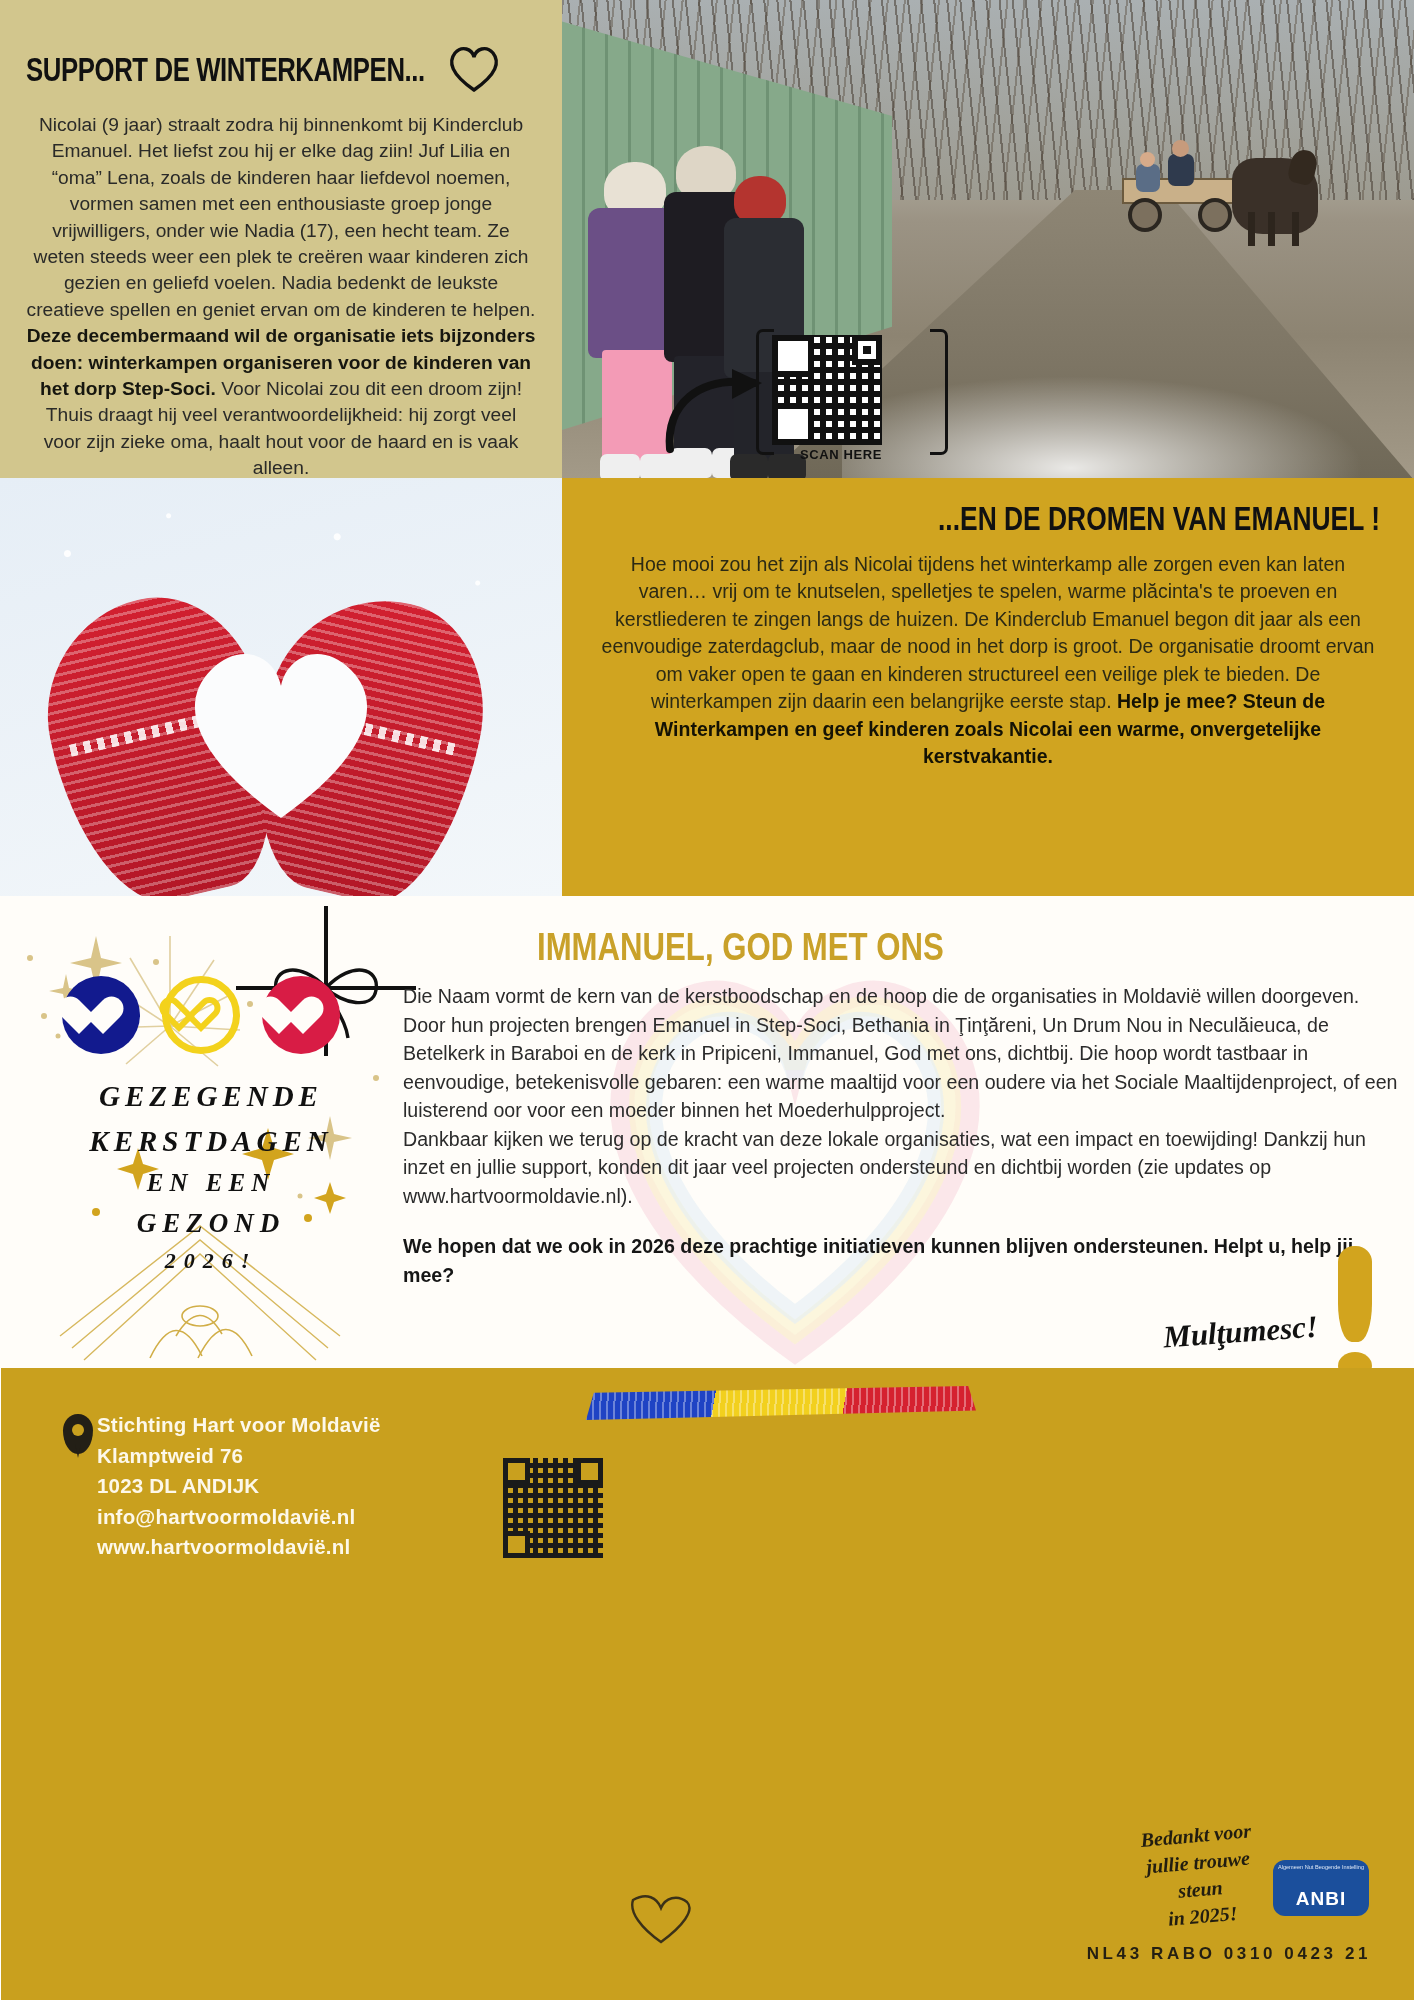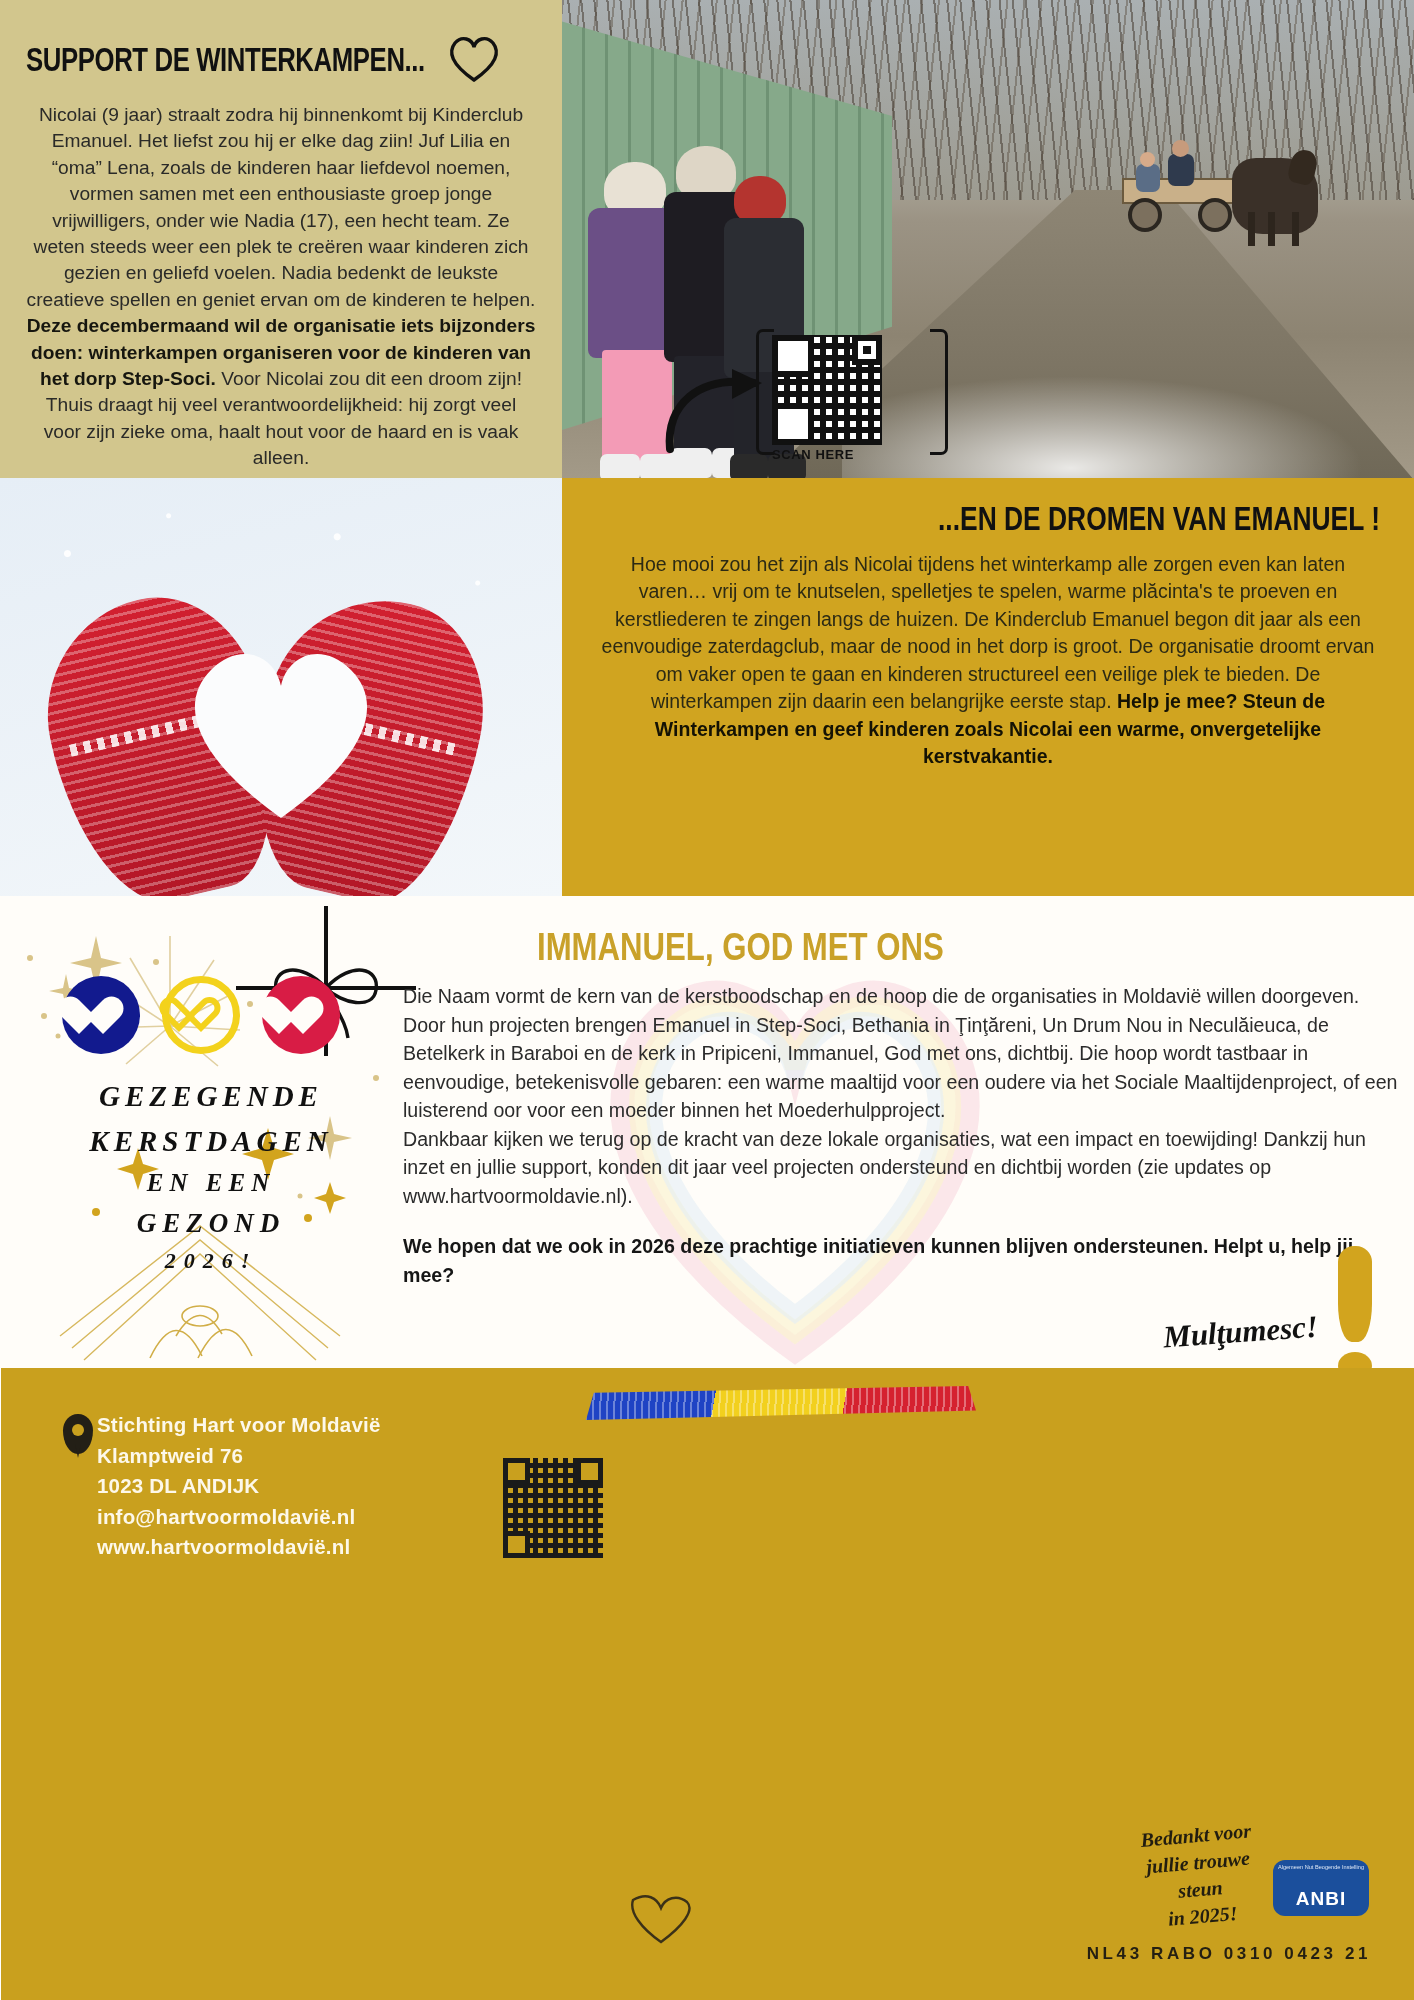--- a/index.html
+++ b/index.html
@@ -10,21 +10,21 @@
     position:relative;
     overflow:hidden;
   }
   .page { position:relative; width:1414px; height:2000px; }
 
   
   .sec1 { position:absolute; left:0; top:0; width:1414px; height:480px; }
   .sec1-text {
     position:absolute; left:0; top:0; width:562px; height:480px;
     background:#d2c68d;
-    padding:34px 26px 0 26px;
+    padding:44px 26px 0 26px;
   }
   .hdr-black {
     font-family:"Liberation Sans Narrow","Liberation Sans", sans-serif;
     font-weight:bold;
     font-size:33px;
     letter-spacing:-0.5px;
     color:#111;
     transform:scaleX(0.78);
     transform-origin:left center;
     white-space:nowrap;
@@ -105,21 +105,21 @@
   .qr::before,.qr::after{
     content:""; position:absolute; width:30px; height:30px;
     border:6px solid #111; background:#fff;
   }
   .qr::before{ left:0; top:0; }
   .qr::after{ left:0; bottom:0; }
   .qr-corner2{ position:absolute; right:0; top:0; width:30px; height:30px; border:6px solid #111; background:#fff; }
   .qr-corner2::after{ content:""; position:absolute; inset:5px; background:#111; }
   .scan-label {
     font-size:13px; font-weight:bold; letter-spacing:0.6px;
-    color:#111; margin-top:2px; text-align:left; width:110px;
+    color:#111; margin-top:2px; text-align:right; width:110px;
   }
   .scan-bracket{
     position:absolute; left:-16px; top:-6px; width:18px; height:126px;
     border:3px solid #111; border-right:none; border-radius:7px 0 0 7px;
   }
   .scan-bracket-r{
     position:absolute; right:-16px; top:-6px; width:18px; height:126px;
     border:3px solid #111; border-left:none; border-radius:0 7px 7px 0;
   }
   .arrow-curve { position:absolute; left:-110px; top:30px; }

